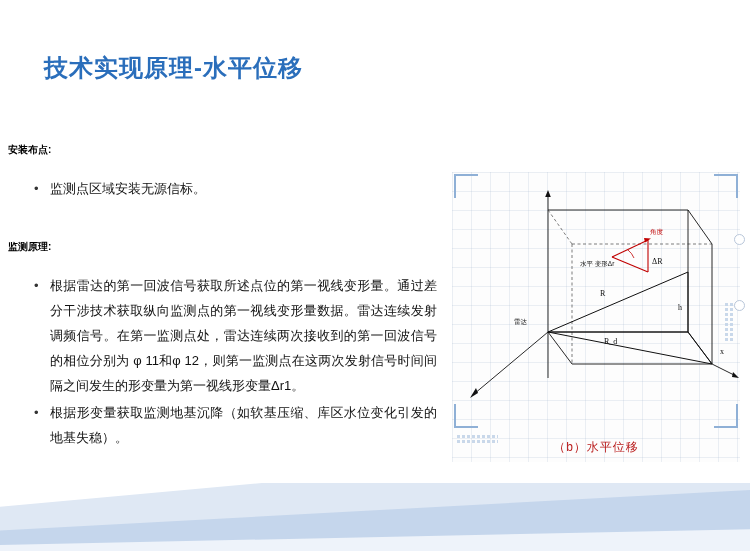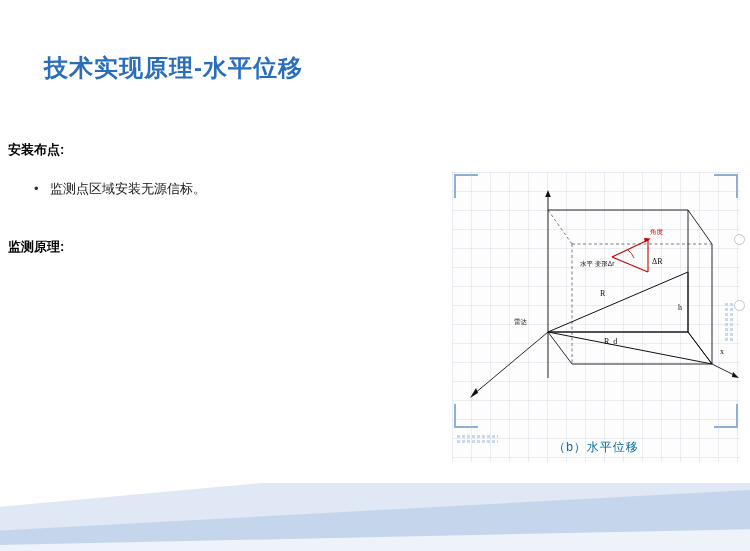--- a/index.html
+++ b/index.html
@@ -67,21 +67,21 @@
   }
   
   .body-col {
     position: absolute;
     left: 8px;
     top: 128px;
     width: 445px;
     color: #1a1a1a;
   }
   .head-line {
-    font-size: 13px;
+    font-size: 10px;
     font-weight: bold;
     color: #000000;
     margin: 0 0 4px 0;
     line-height: 20px;
   }
   .head-line.second {
     margin-top: 36px;
   }
   ul.bullets {
     list-style: none;
@@ -143,21 +143,21 @@
   }
   .handle.mid-right { right: -5px; top: 128px; }
   .handle.mid-right2 { right: -5px; top: 62px; }
 
   .caption {
     position: absolute;
     left: 0; right: 0;
     bottom: 6px;
     text-align: center;
     font-size: 12px;
-    color: #0369a1;
+    color: #b91c1c;
     letter-spacing: 1px;
   }
   
   .dots {
     position: absolute;
     width: 42px; height: 10px;
     background-image: radial-gradient(#c3d4e8 40%, transparent 41%);
     background-size: 5px 5px;
     opacity: .9;
   }
@@ -194,20 +194,24 @@
   <div class="title">技术实现原理-水平位移</div>
 
   <div class="body-col">
 
     <div class="head-line">安装布点:</div>
     <ul class="bullets">
       <li>监测点区域安装无源信标。</li>
     </ul>
 
     <div class="head-line second">监测原理:</div>
+    <ul class="bullets">
+      <li>根据雷达的第一回波信号获取所述点位的第一视线变形量。通过差分干涉技术获取纵向监测点的第一视线变形量数据。雷达连续发射调频信号。在第一监测点处，雷达连续两次接收到的第一回波信号的相位分别为 φ 11和φ 12，则第一监测点在这两次发射信号时间间隔之间发生的形变量为第一视线形变量Δr1。</li>
+      <li>根据形变量获取监测地基沉降（如软基压缩、库区水位变化引发的地基失稳）。</li>
+    </ul>
 
   </div>
 
   <div class="figure">
     <div class="fig-grid"></div>
 
     <div class="corner tl"></div>
     <div class="corner tr"></div>
     <div class="corner bl"></div>
     <div class="corner br"></div>

